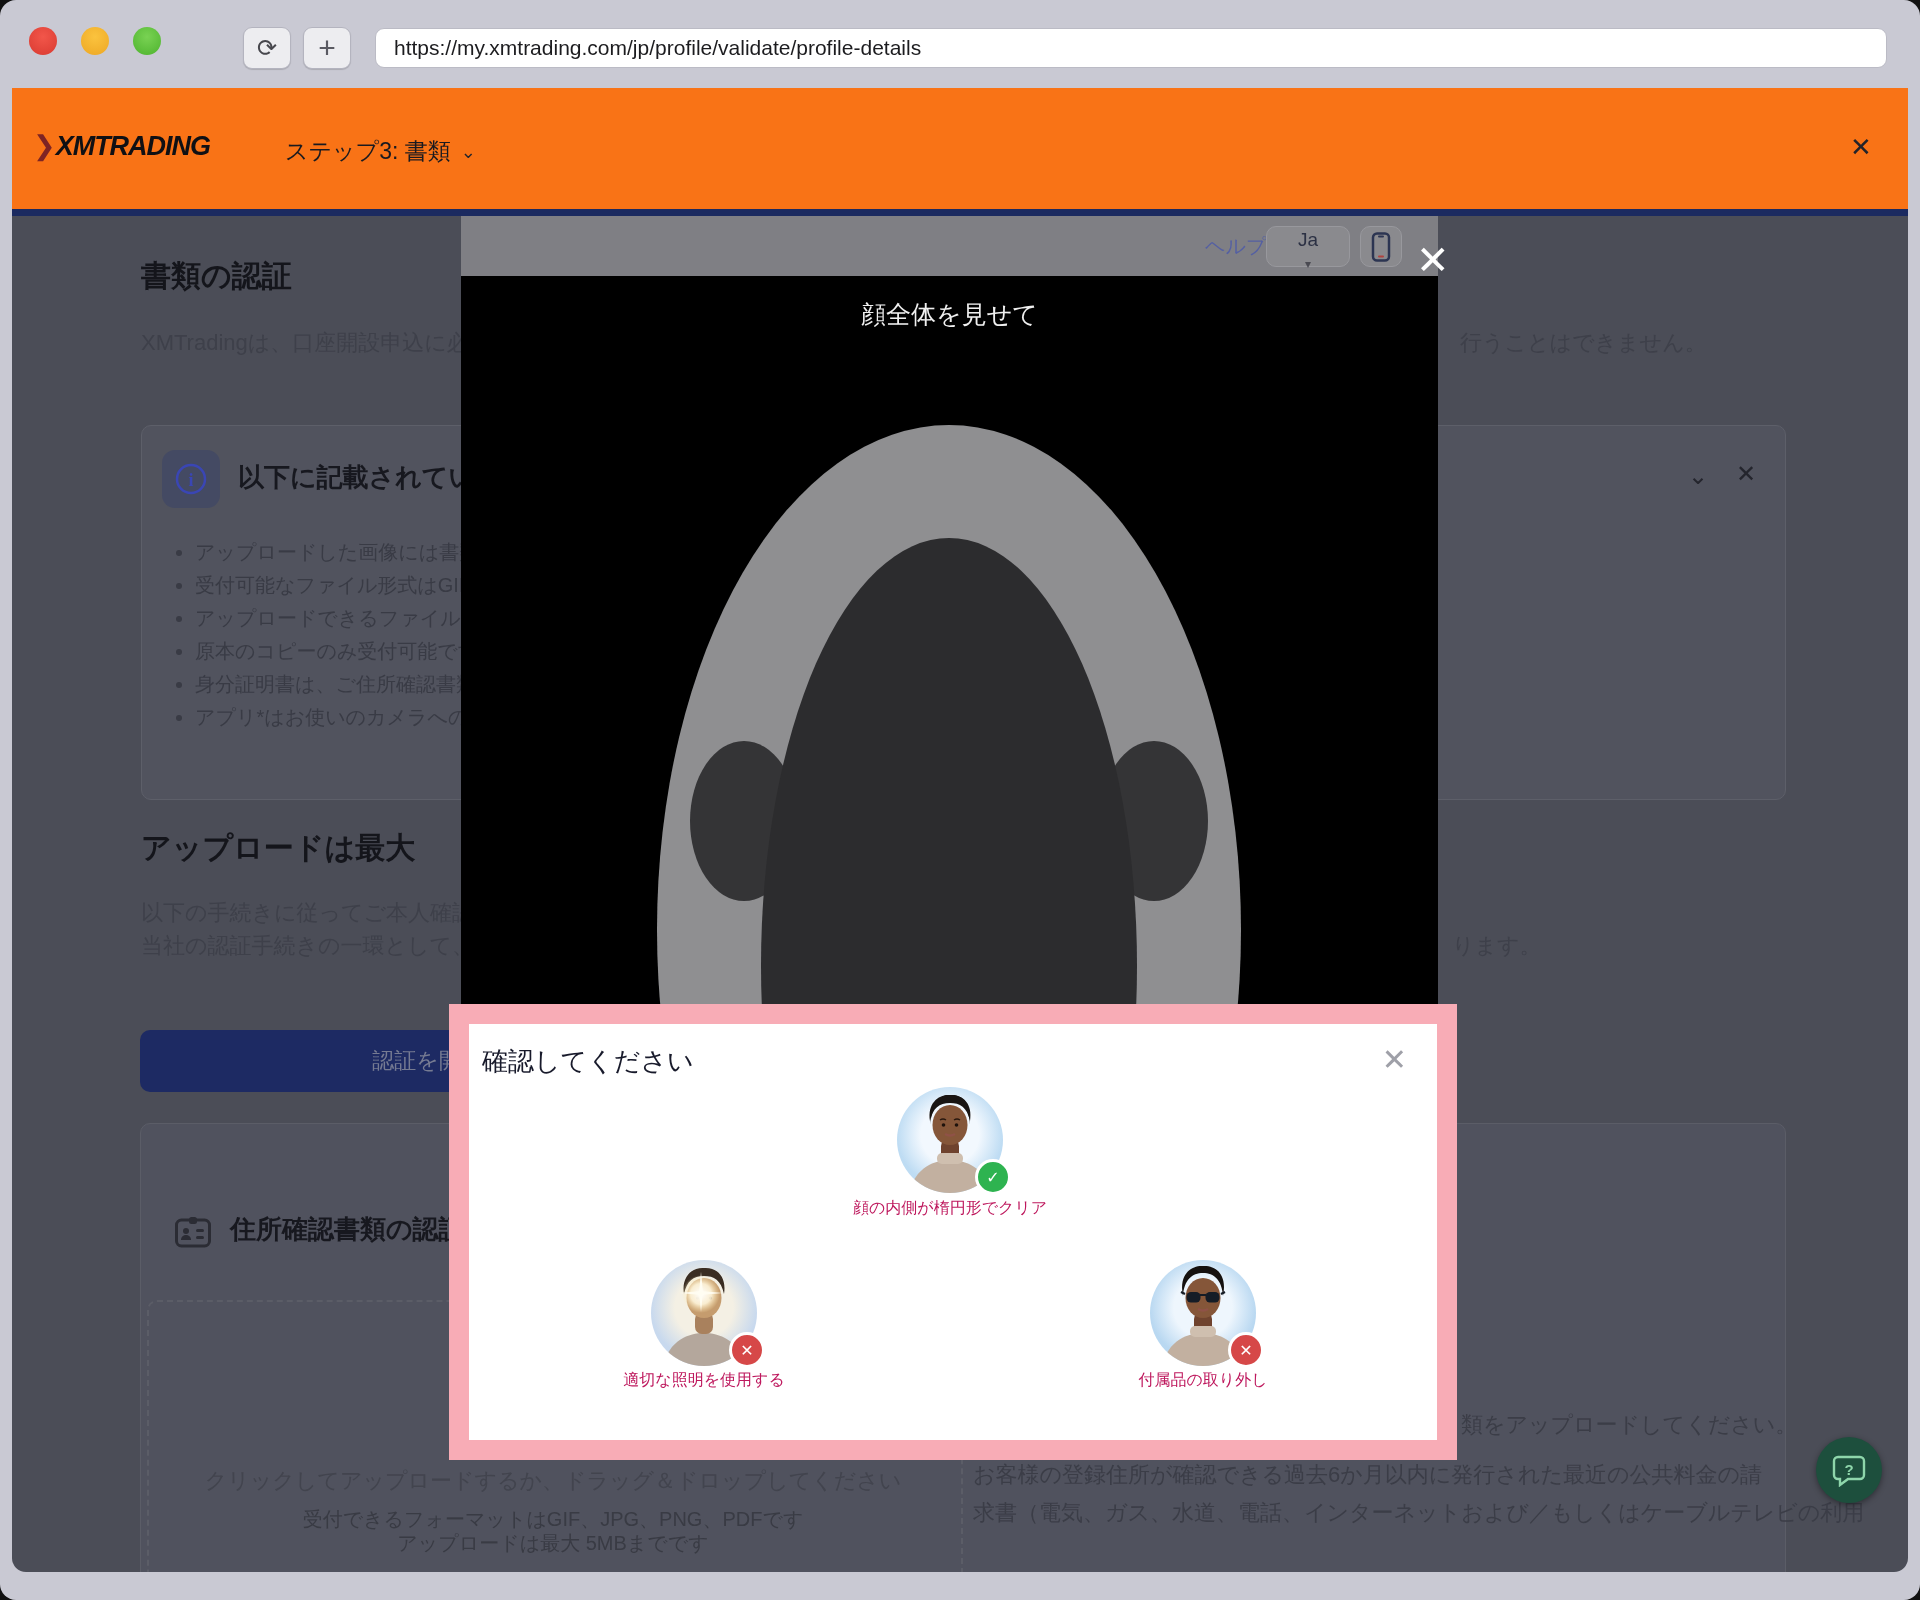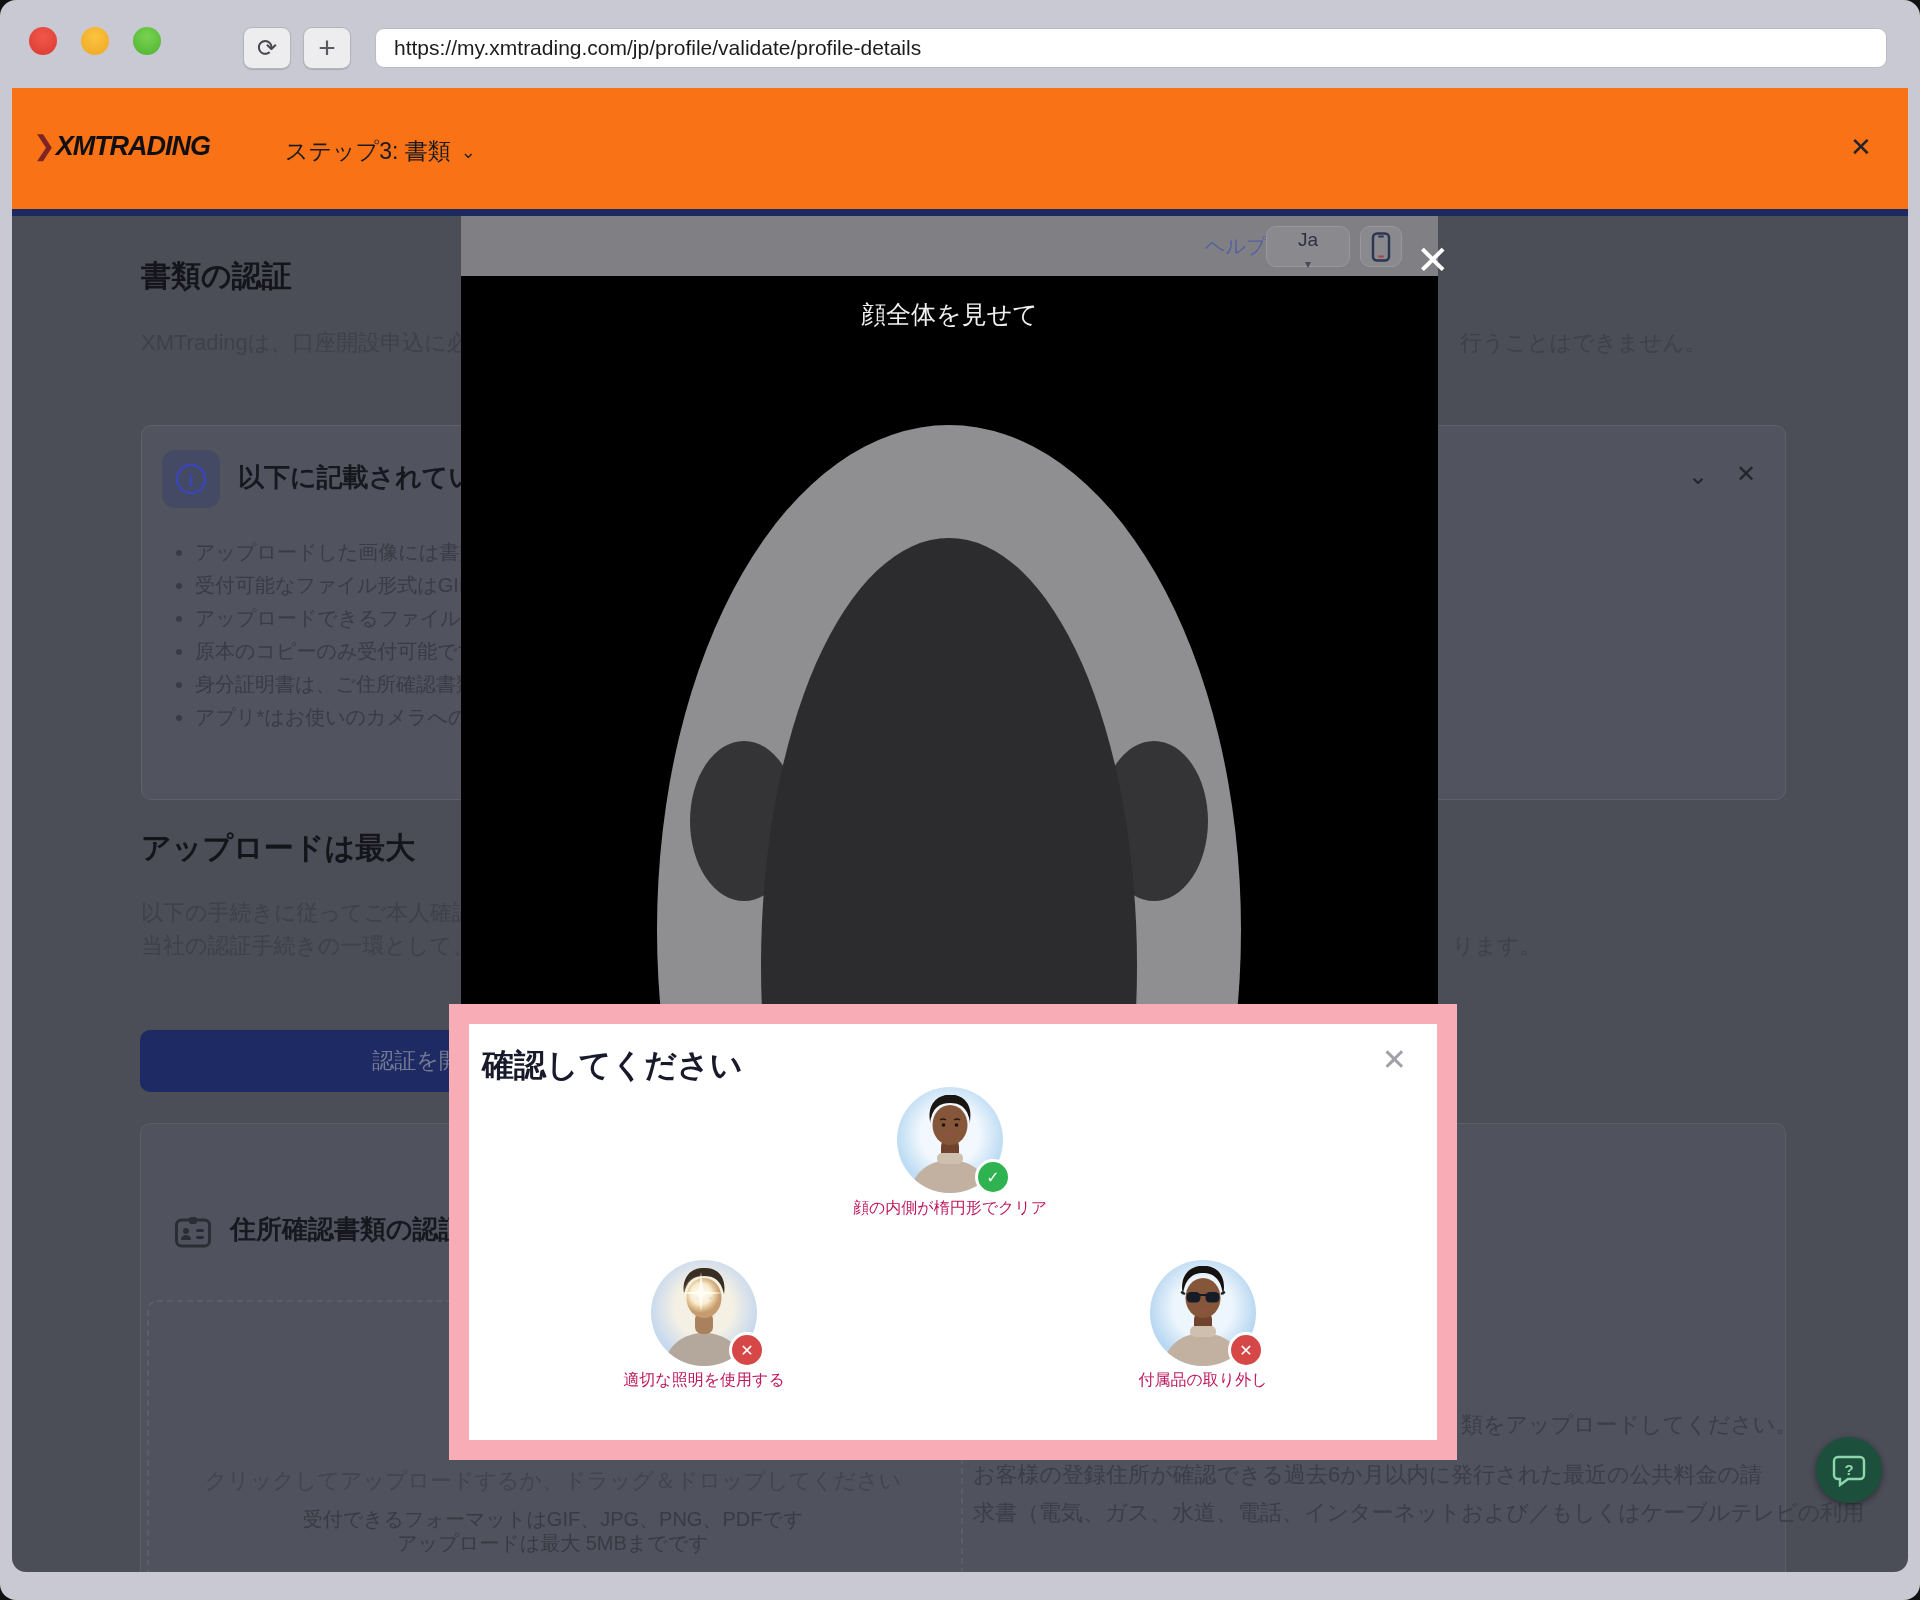--- a/index.html
+++ b/index.html
@@ -59,21 +59,21 @@
     display:flex;align-items:center;justify-content:center;gap:6px;}
   #langpill{left:805px;width:84px;font-size:19px;color:#2c3144;flex-direction:column;}
   #langpill .dd{font-size:12px;color:#4a4a52;}
   #phonepill{left:899px;width:42px;}
   #camera{position:absolute;left:0;top:60px;width:977px;height:1184px;background:#000;overflow:hidden;}
   #cam-instruction{position:absolute;left:0;top:22px;width:100%;text-align:center;color:#f0f0f0;font-size:25px;}
   
   #modal-close{position:absolute;left:1404px;top:152px;z-index:12;color:#fff;font-size:40px;font-weight:bold;line-height:1;}
   
   #confirm{position:absolute;left:437px;top:916px;width:1008px;height:456px;box-sizing:border-box;border:20px solid #f8acb6;background:#fff;z-index:20;}
-  #confirm-title{position:absolute;left:13px;top:20px;font-size:32px;font-weight:bold;color:#181a2b;}
+  #confirm-title{position:absolute;left:13px;top:20px;font-size:26px;font-weight:normal;color:#181a2b;}
   #confirm-close{position:absolute;right:30px;top:18px;font-size:30px;font-weight:300;color:#9fa0a8;}
   .example{position:absolute;width:106px;height:106px;}
   #ex1{left:428px;top:63px;}  #ex2{left:182px;top:236px;}  #ex3{left:681px;top:236px;}
   .badge{position:absolute;right:-8px;bottom:-2px;width:30px;height:30px;border-radius:50%;border:3px solid #fff;
     display:flex;align-items:center;justify-content:center;color:#fff;font-size:16px;font-weight:bold;box-sizing:content-box;}
   .badge.ok{background:#2eb350;}  .badge.err{background:#d64848;}
   .exlabel{position:absolute;width:420px;text-align:center;font-size:16px;color:#be185d;}
   #exl1{left:271px;top:174px;}  #exl2{left:25px;top:346px;}  #exl3{left:524px;top:346px;}
   
   #chatbtn{position:absolute;left:1804px;top:1349px;width:66px;height:66px;border-radius:50%;background:#1d4f3d;z-index:30;

